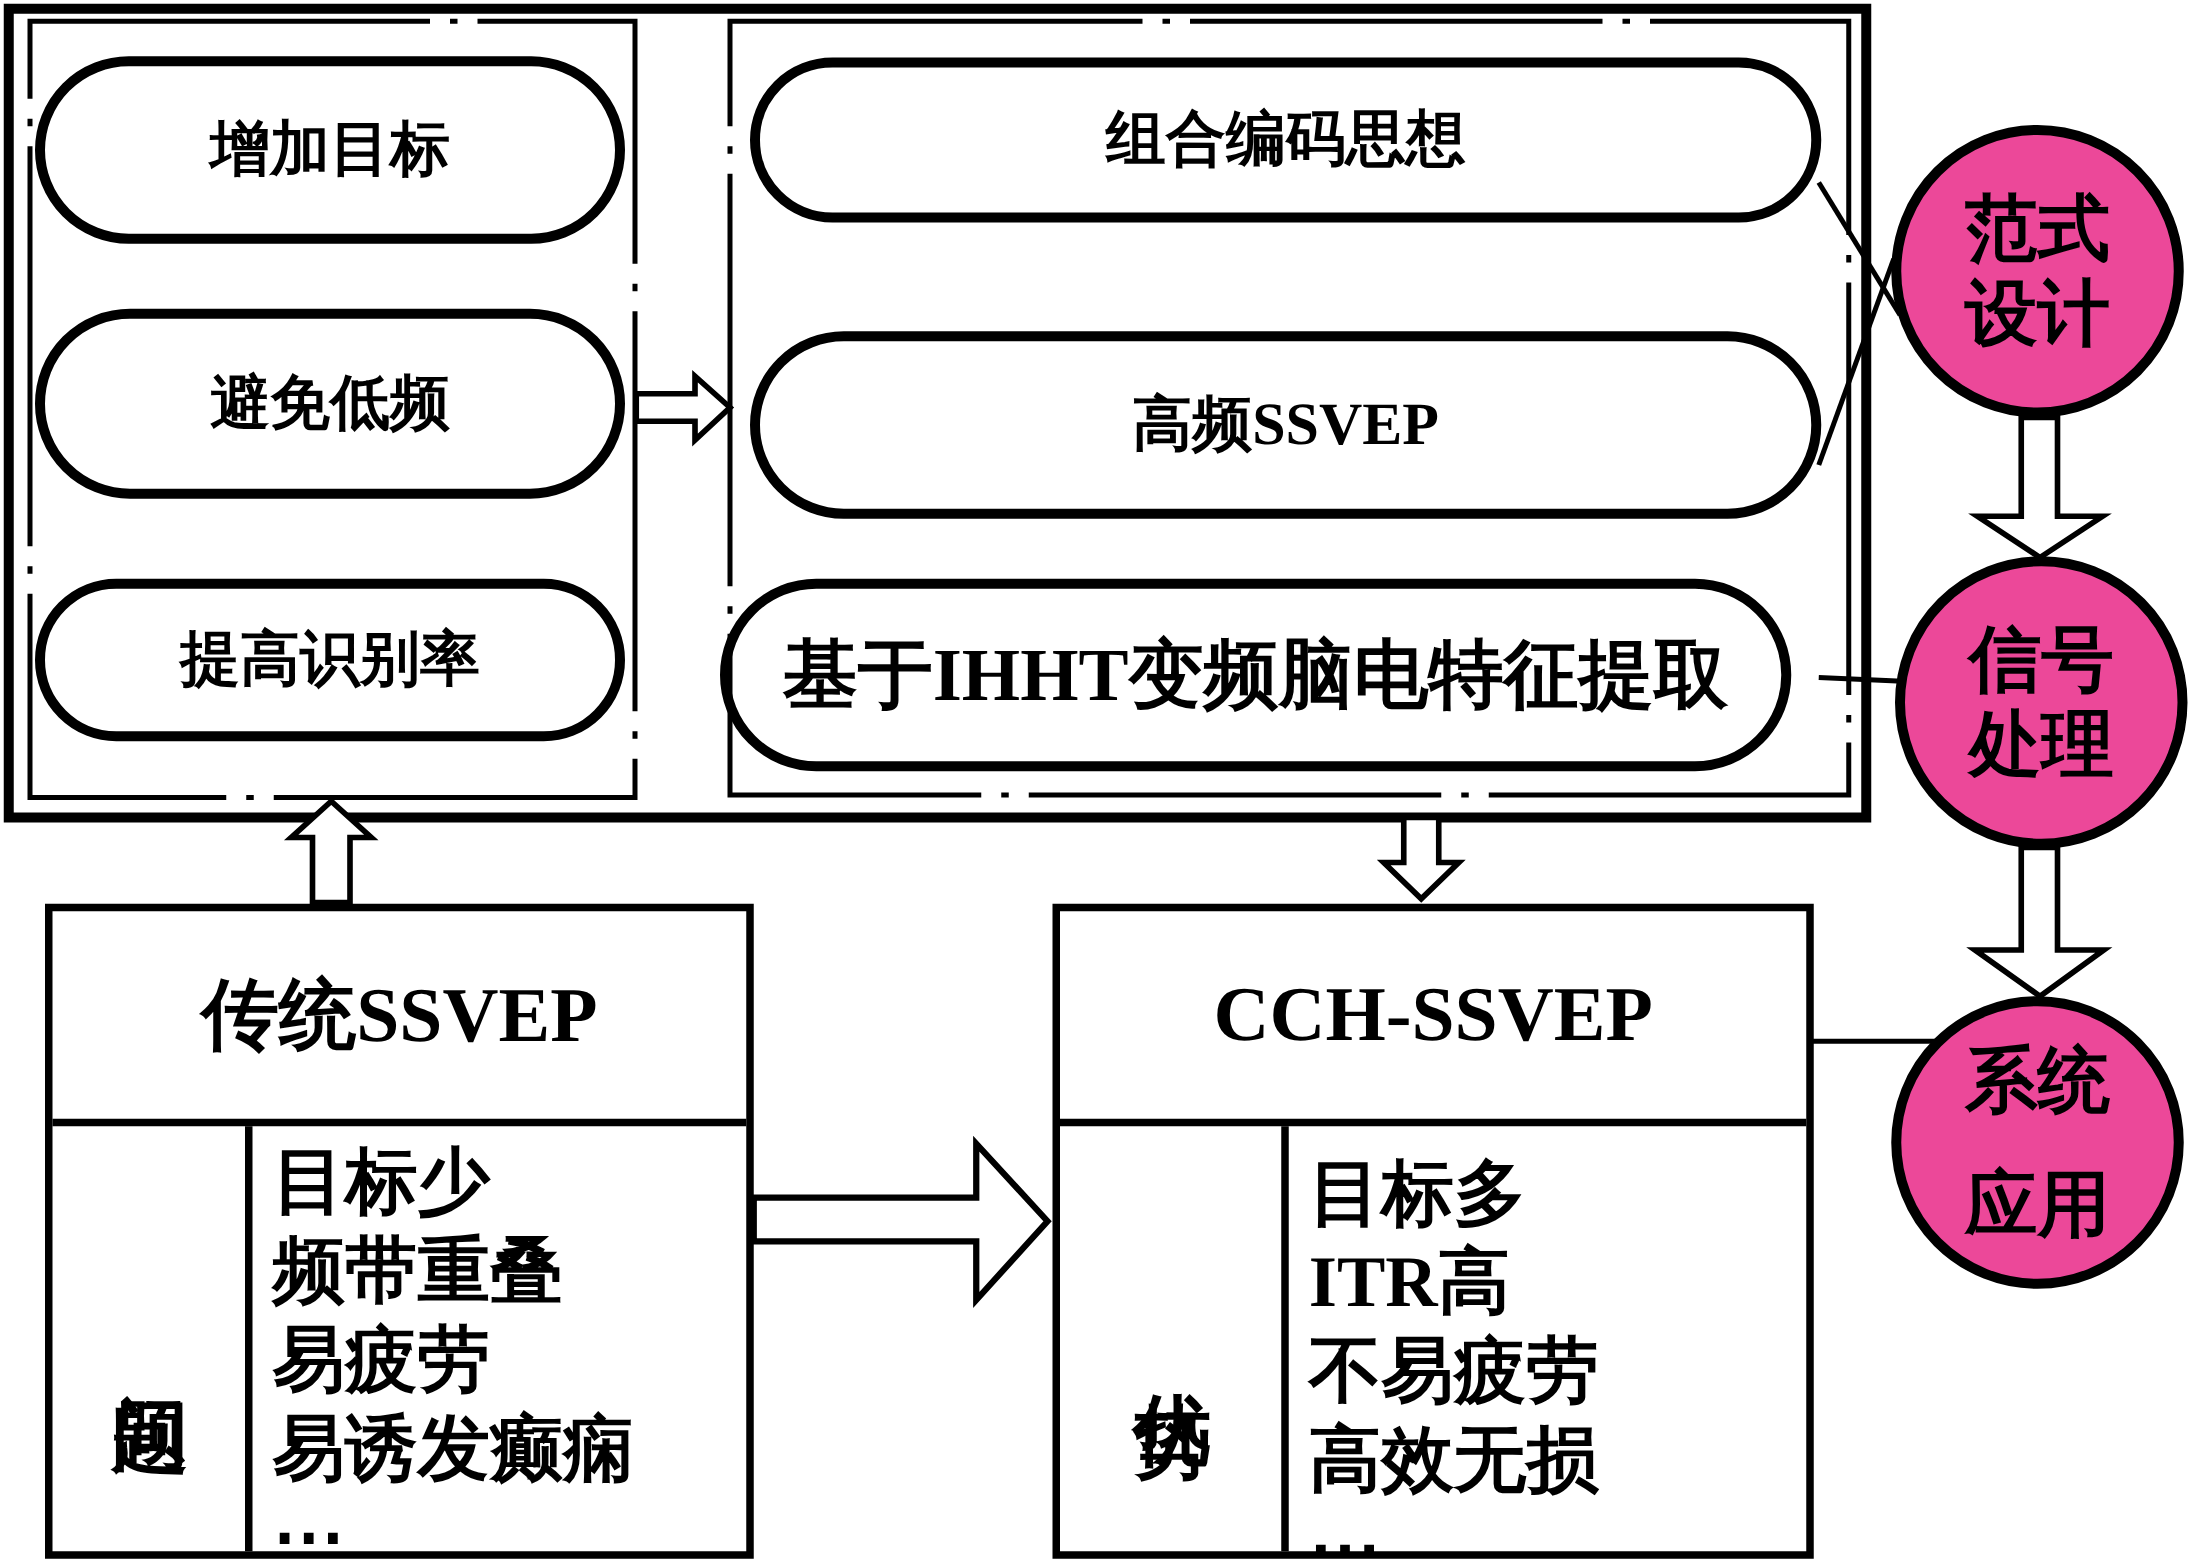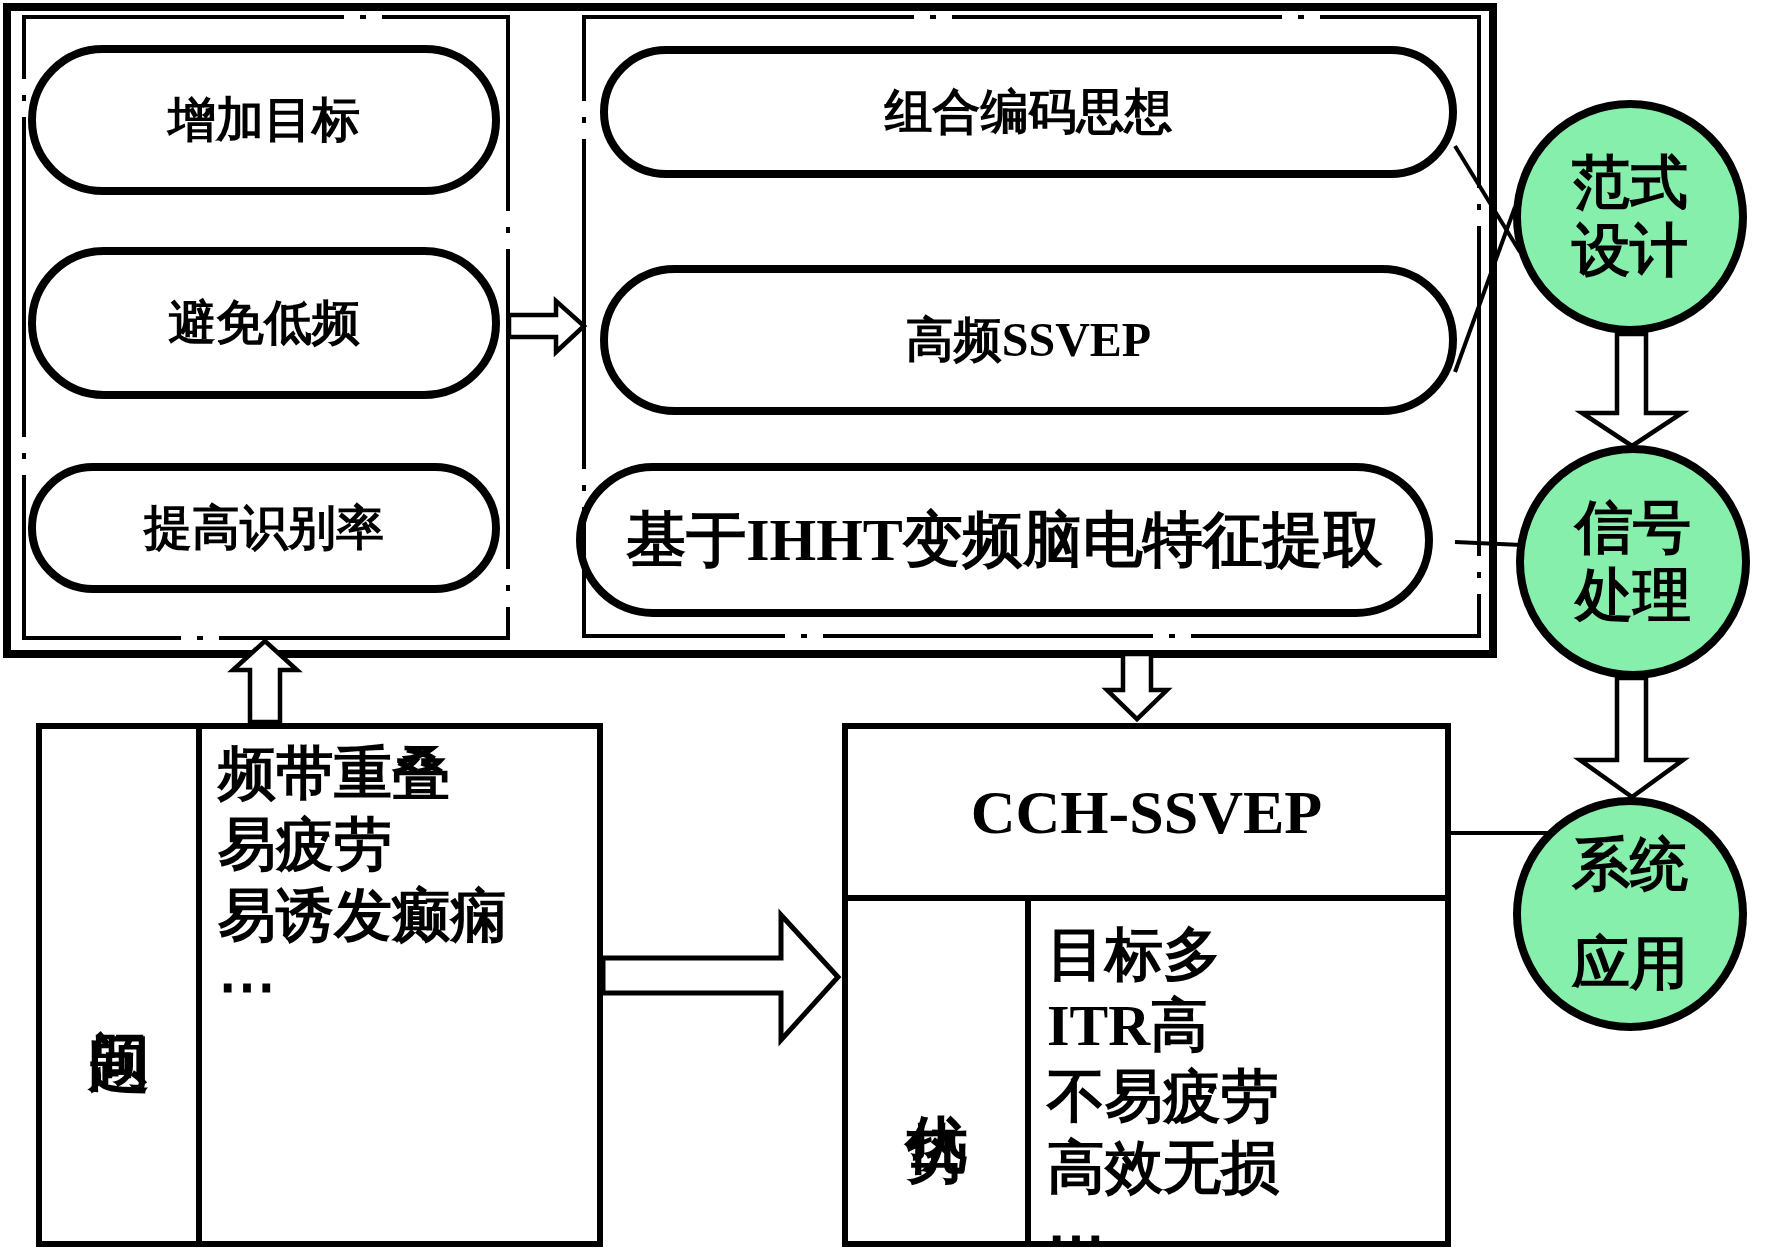--- a/index.html
+++ b/index.html
@@ -25,21 +25,21 @@
   .st-l1{left:28px;top:45px;width:472px;height:150px;}
   .st-l2{left:28px;top:247px;width:472px;height:152px;}
   .st-l3{left:28px;top:463px;width:472px;height:130px;}
   .st-r1{left:600px;top:46px;width:857px;height:132px;}
   .st-r2{left:600px;top:265px;width:857px;height:150px;}
   .st-r3{left:576px;top:463px;width:857px;height:154px;font-size:60px;}
   
   .circle{
     border:8px solid #000;border-radius:50%;
     display:flex;flex-direction:column;align-items:center;justify-content:center;
-    text-align:center;font-size:58px;line-height:68px;background:#86efac;z-index:2;
+    text-align:center;font-size:58px;line-height:68px;background:#ec4899;z-index:2;
   }
   .c1{left:1513px;top:100px;width:234px;height:234px;}
   .c2{left:1516px;top:445px;width:234px;height:234px;}
   .c3{left:1513px;top:797px;width:234px;height:234px;gap:31px;}
   
   .cmp-box{border:6px solid #000;background:#fff;display:flex;flex-direction:column;z-index:2;}
   .box-trad{left:36px;top:723px;width:567px;height:524px;}
   .box-cch{left:842px;top:723px;width:609px;height:524px;}
   .cmp-title{
     height:166px;border-bottom:6px solid #000;
@@ -96,23 +96,25 @@
   <div class="abs circle c2">
     <span>信号</span>
     <span>处理</span>
   </div>
   <div class="abs circle c3">
     <span>系统</span>
     <span>应用</span>
   </div>
 
   <div class="abs cmp-box box-trad">
+    <div class="cmp-title">传统SSVEP</div>
     <div class="cmp-body">
       <div class="cmp-label">问题</div>
       <div class="cmp-list">
+        <div>目标少</div>
         <div>频带重叠</div>
         <div>易疲劳</div>
         <div>易诱发癫痫</div>
         <div>⋯</div>
       </div>
     </div>
   </div>
 
   <div class="abs cmp-box box-cch">
     <div class="cmp-title">CCH-SSVEP</div>

